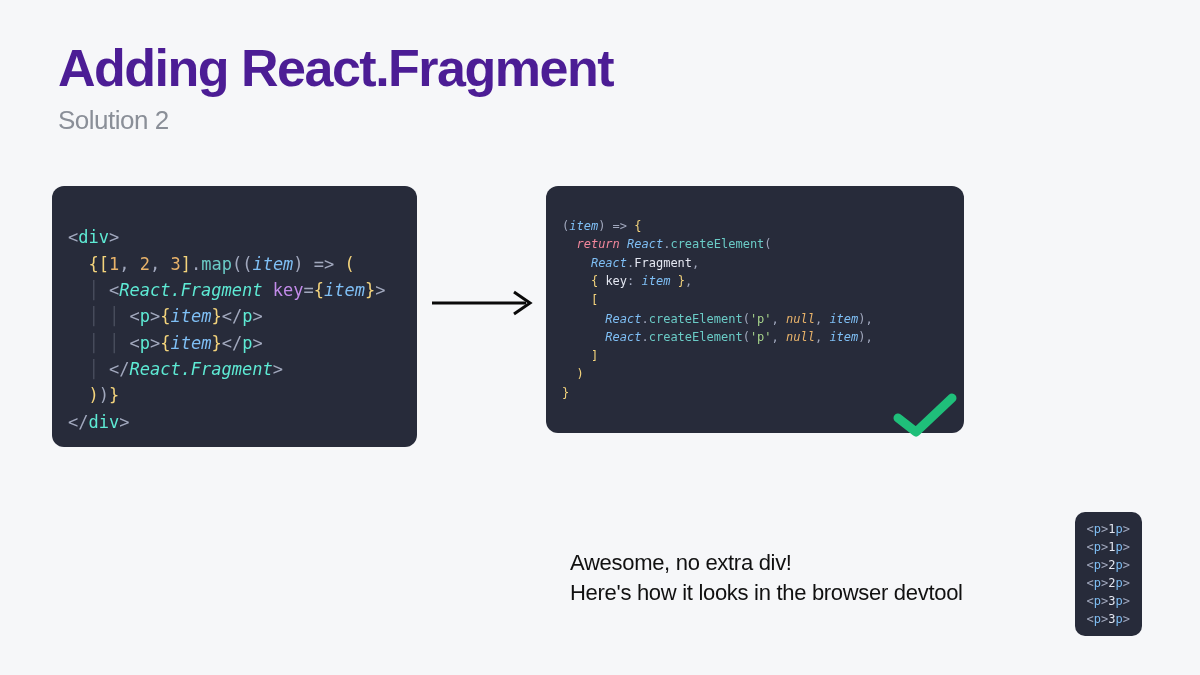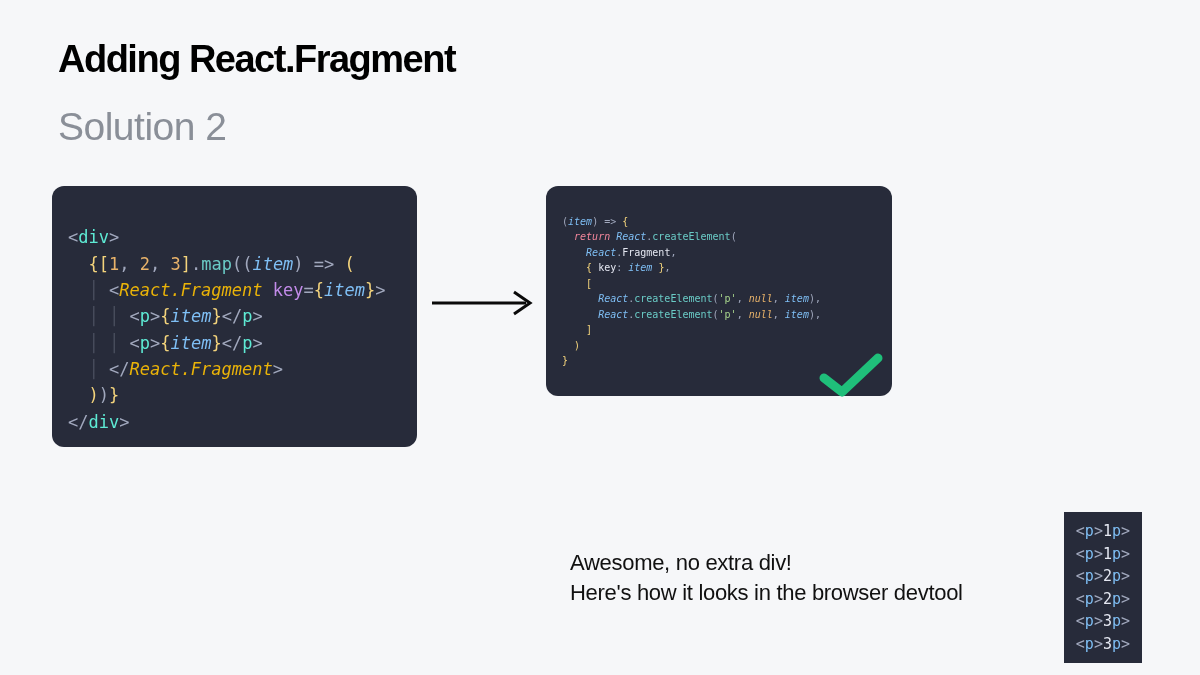--- a/index.html
+++ b/index.html
@@ -8,31 +8,31 @@
     height: 675px;
     background: #f6f7f9;
     font-family: -apple-system, BlinkMacSystemFont, "Segoe UI", Helvetica, Arial, sans-serif;
     position: relative;
     overflow: hidden;
   }
   .title {
     position: absolute;
     left: 58px;
     top: 38px;
-    font-size: 38px;
+    font-size: 52px;
     font-weight: 700;
     letter-spacing: -1.5px;
-    color: #000000;
+    color: #4c1d95;
     text-align: center;
   }
   .subtitle {
     position: absolute;
     left: 58px;
     top: 105px;
-    font-size: 39px;
+    font-size: 26px;
     font-weight: 500;
     color: #8a8f98;
     letter-spacing: -0.5px;
   }
   .code-block {
     position: absolute;
     background: #272b3a;
     border-radius: 12px;
     padding: 12px 16px;
     font-family: "SF Mono", Menlo, Consolas, monospace;
@@ -42,32 +42,32 @@
   }
   .code-left {
     left: 52px;
     top: 186px;
     width: 365px;
     font-size: 17px;
   }
   .code-right {
     left: 546px;
     top: 186px;
-    width: 346px;
-    font-size: 10px;
+    width: 418px;
+    font-size: 12px;
   }
   .devtool-block {
     position: absolute;
     right: 58px;
     top: 512px;
     background: #272b3a;
-    border-radius: 0;
+    border-radius: 10px;
     padding: 8px 12px;
     font-family: "SF Mono", Menlo, Consolas, monospace;
-    font-size: 15px;
+    font-size: 12px;
     line-height: 1.5;
     white-space: pre;
   }
   .arrow {
     position: absolute;
     left: 430px;
     top: 288px;
     width: 106px;
     height: 30px;
   }
@@ -96,21 +96,21 @@
   .c-brack  { color: #f4d47c; } 
   .c-tag    { color: #5eead4; }
   .c-attr   { color: #c28be9; }
   .c-fn     { color: #6acbc6; }
   .c-it     { color: #7fbff5; font-style: italic; }
   .c-str    { color: #a7d48c; }
   .c-null   { color: #e9b36a; font-style: italic; }
   .c-num    { color: #e9b36a; }
   .c-white  { color: #e4e7f1; }
   .c-ret    { color: #f3879c; font-style: italic; }
-  .c-frag   { color: #eab308; font-style: italic; text-align: right; }
+  .c-frag   { color: #5eead4; font-style: italic; text-align: right; }
   .dev-br   { color: #a1a8bd; }
   .dev-tag  { color: #7fbff5; }
   .dev-txt  { color: #e4e7f1; }
   .guide    { color: #4a4f5f; }
 </style>
 </head>
 <body>
 
 <h1 class="title">Adding React.Fragment</h1>
 <div class="subtitle">Solution 2</div>

